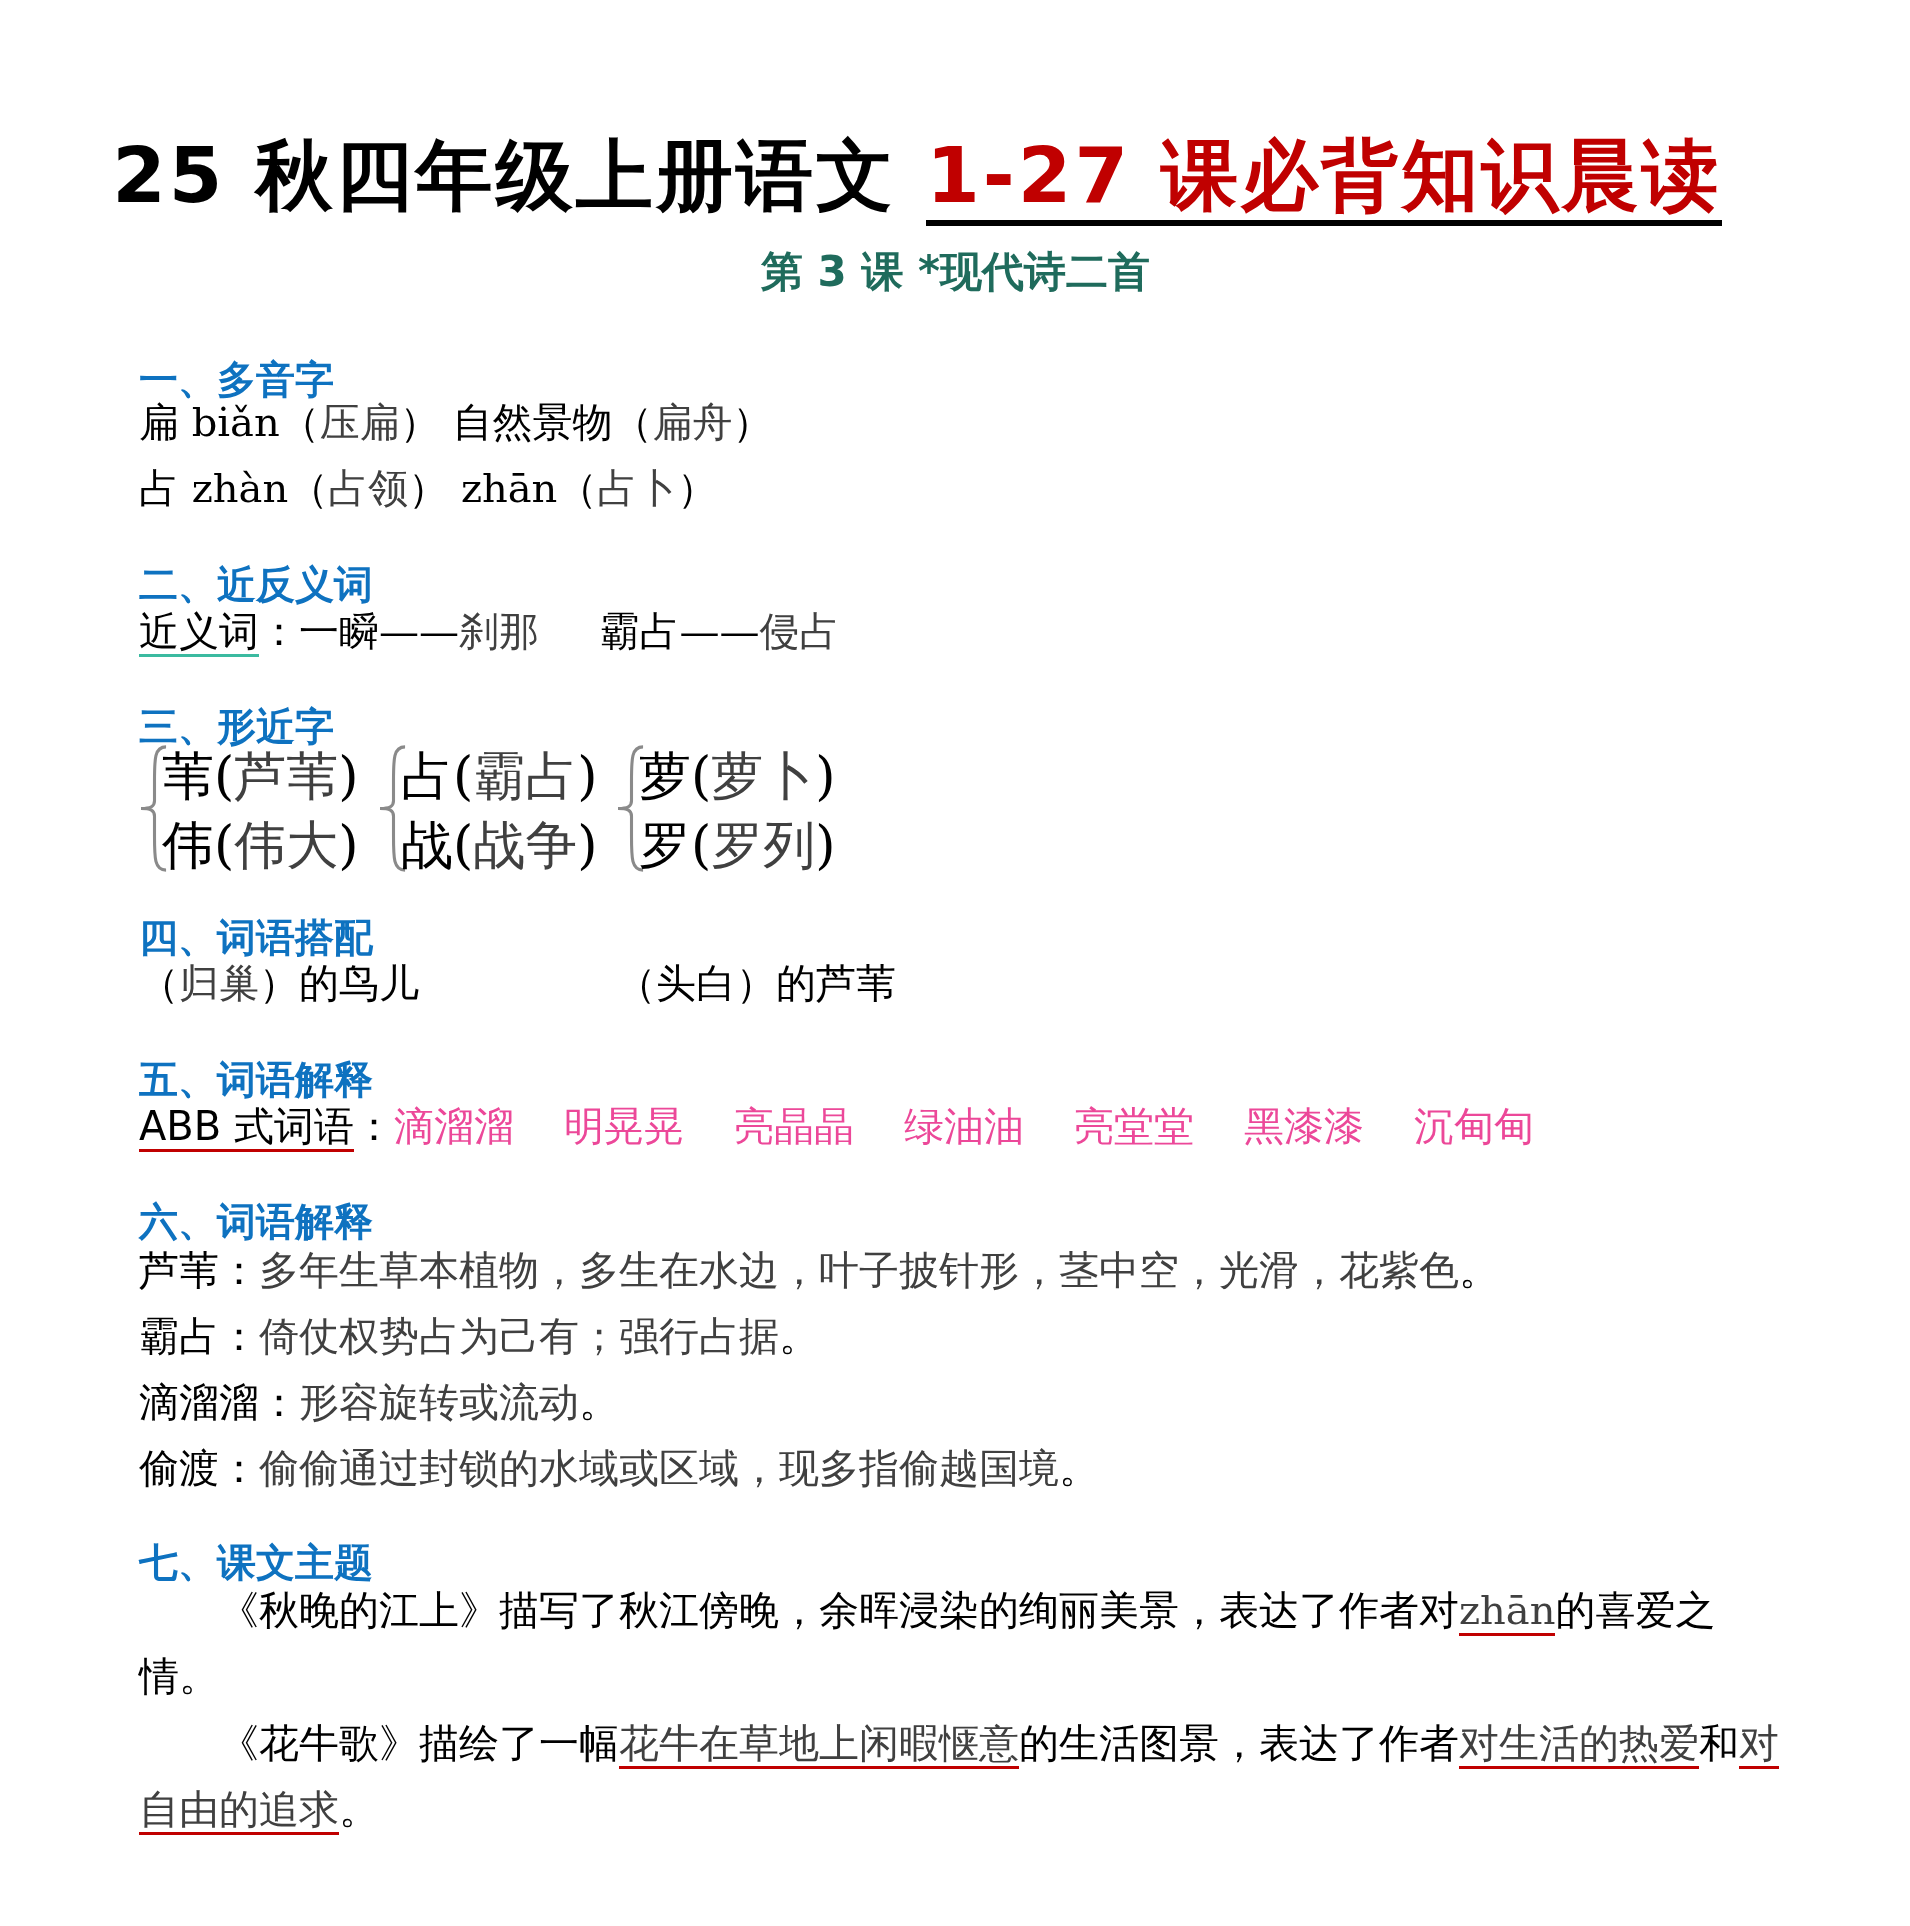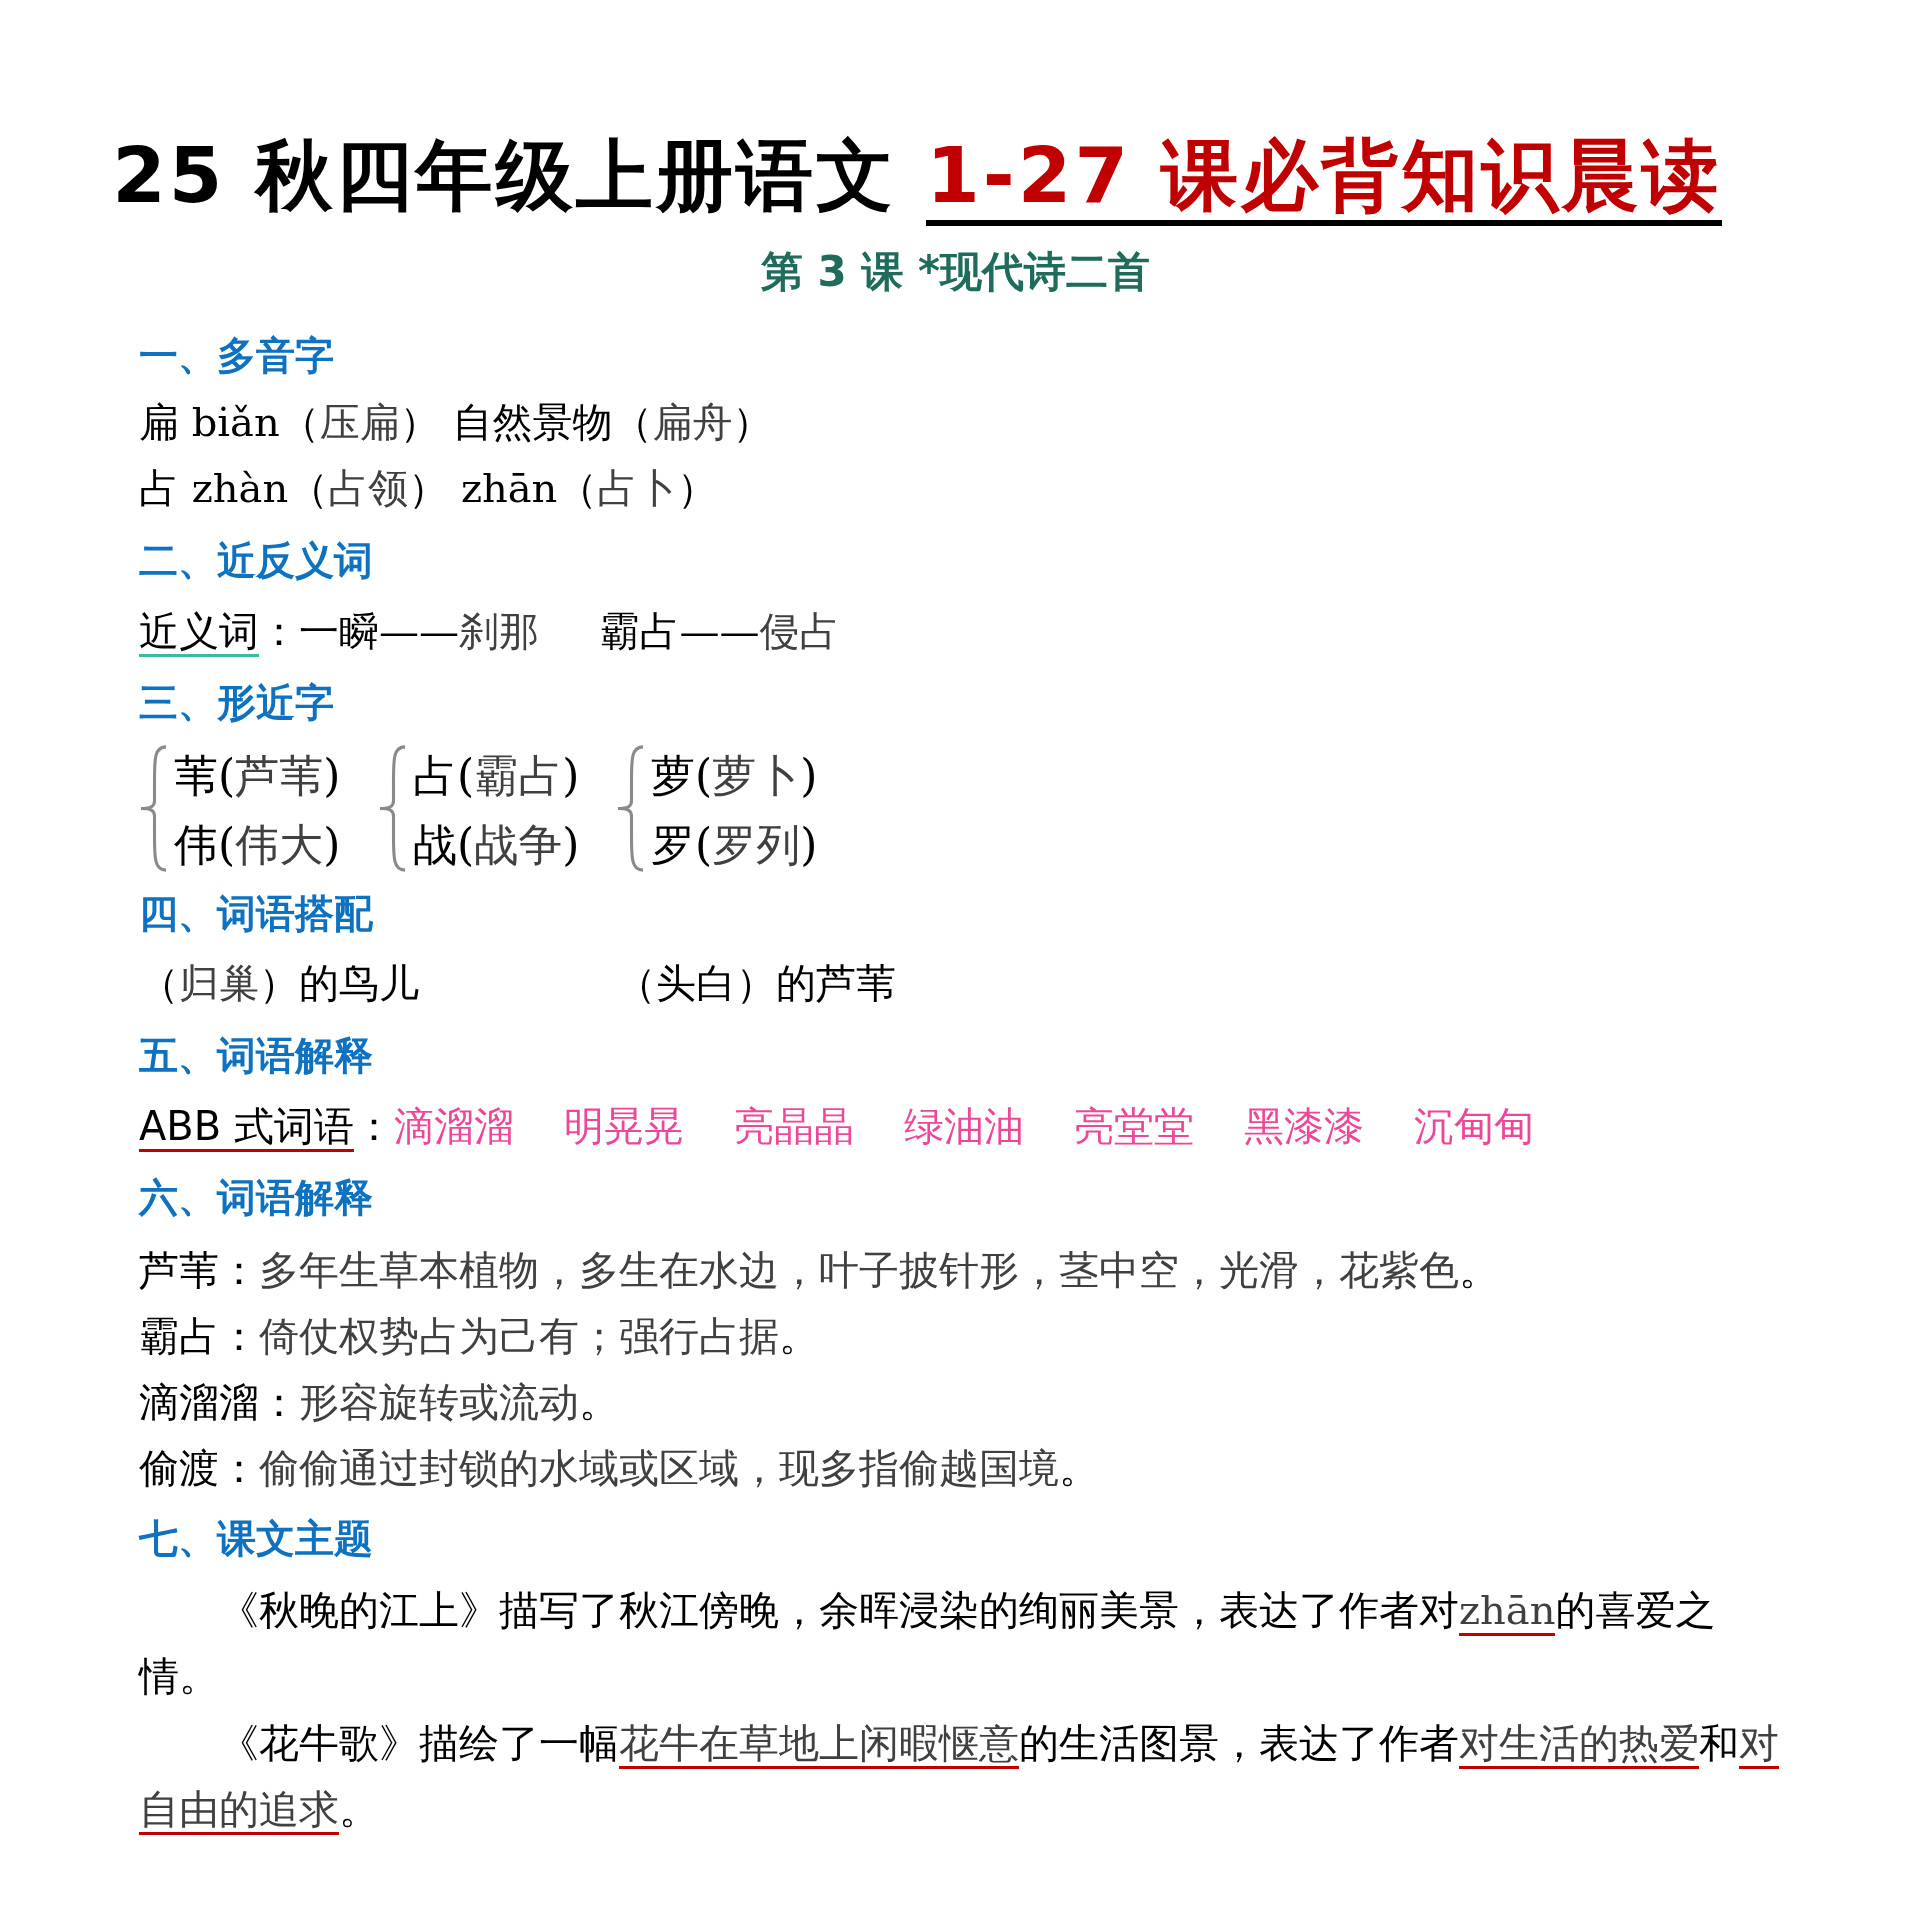--- a/index.html
+++ b/index.html
@@ -7,30 +7,30 @@
          font-family: "DejaVu Serif", "Liberation Serif", serif; color: #000; }
   .abs { position: absolute; white-space: nowrap; }
   .title { left: 0; width: 1834px; top: 131px; text-align: center;
            font-family: "DejaVu Sans", "Liberation Sans", sans-serif; font-weight: bold;
            font-size: 77px; line-height: 89px; letter-spacing: 3.1px; }
   .title .red { color: #c00000; border-bottom: 6.2px solid #000; padding-bottom: 0px; }
   .subtitle { left: 0; width: 1911px; top: 247px; text-align: center;
               font-family: "DejaVu Sans", "Liberation Sans", sans-serif; font-weight: bold;
               font-size: 42px; line-height: 50px; color: #1f6b5c; }
   .h { left: 139px; font-family: "DejaVu Sans", "Liberation Sans", sans-serif; font-weight: bold;
-       font-size: 39px; line-height: 46px; color: #0e72c0; }
+       font-size: 39px; line-height: 46px; color: #0e72c0; margin-top: 24px; }
   .line { left: 139px; font-size: 40px; line-height: 50px; }
   .red { color: #404040; }
   .blue { color: #ec4899; }
   .ul-teal { border-bottom: 3.9px solid #3bbaa0; }
   .ul-red { border-bottom: 3.9px solid #c00000; }
   .sp { display: inline-block; }
   .brace-group { position: absolute; top: 743px; height: 131px; }
   .brace { position: absolute; left: 0; top: 0; width: 31px; height: 131px; }
-  .brace-row { position: absolute; left: 35px; font-size: 44px; line-height: 50px; white-space: nowrap; }
+  .brace-row { position: absolute; left: 23px; font-size: 52px; line-height: 50px; white-space: nowrap; }
   .para { left: 139px; width: 1653px; font-size: 40px; line-height: 66px; white-space: normal; }
   .indent { display: inline-block; width: 80px; }
 </style>
 </head>
 <body>
 
 <div class="abs title">
   <span>25 秋四年级上册语文 </span><span class="red">1-27 课必背知识晨读</span>
 </div>
 <div class="abs subtitle">第 3 课  *现代诗二首</div>

